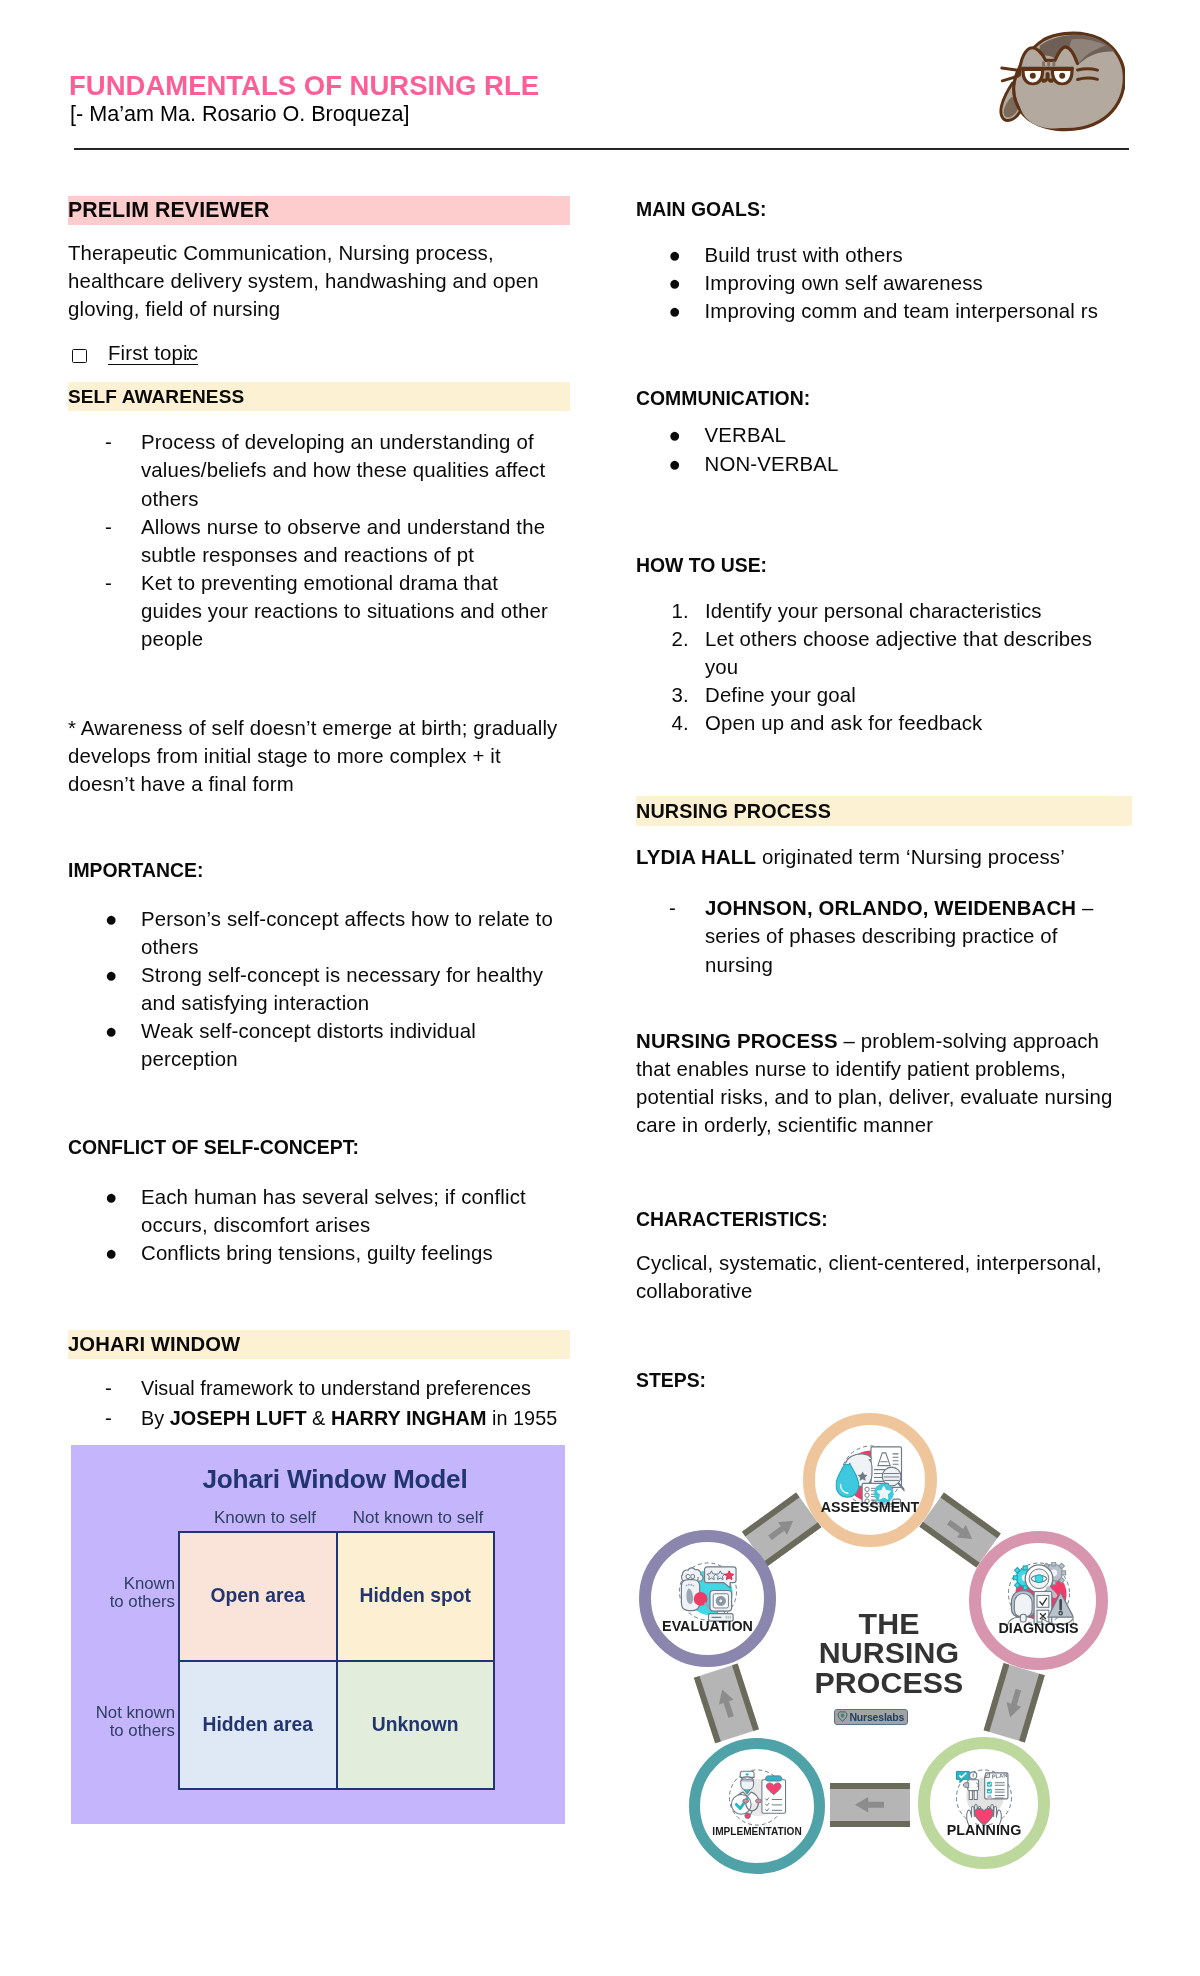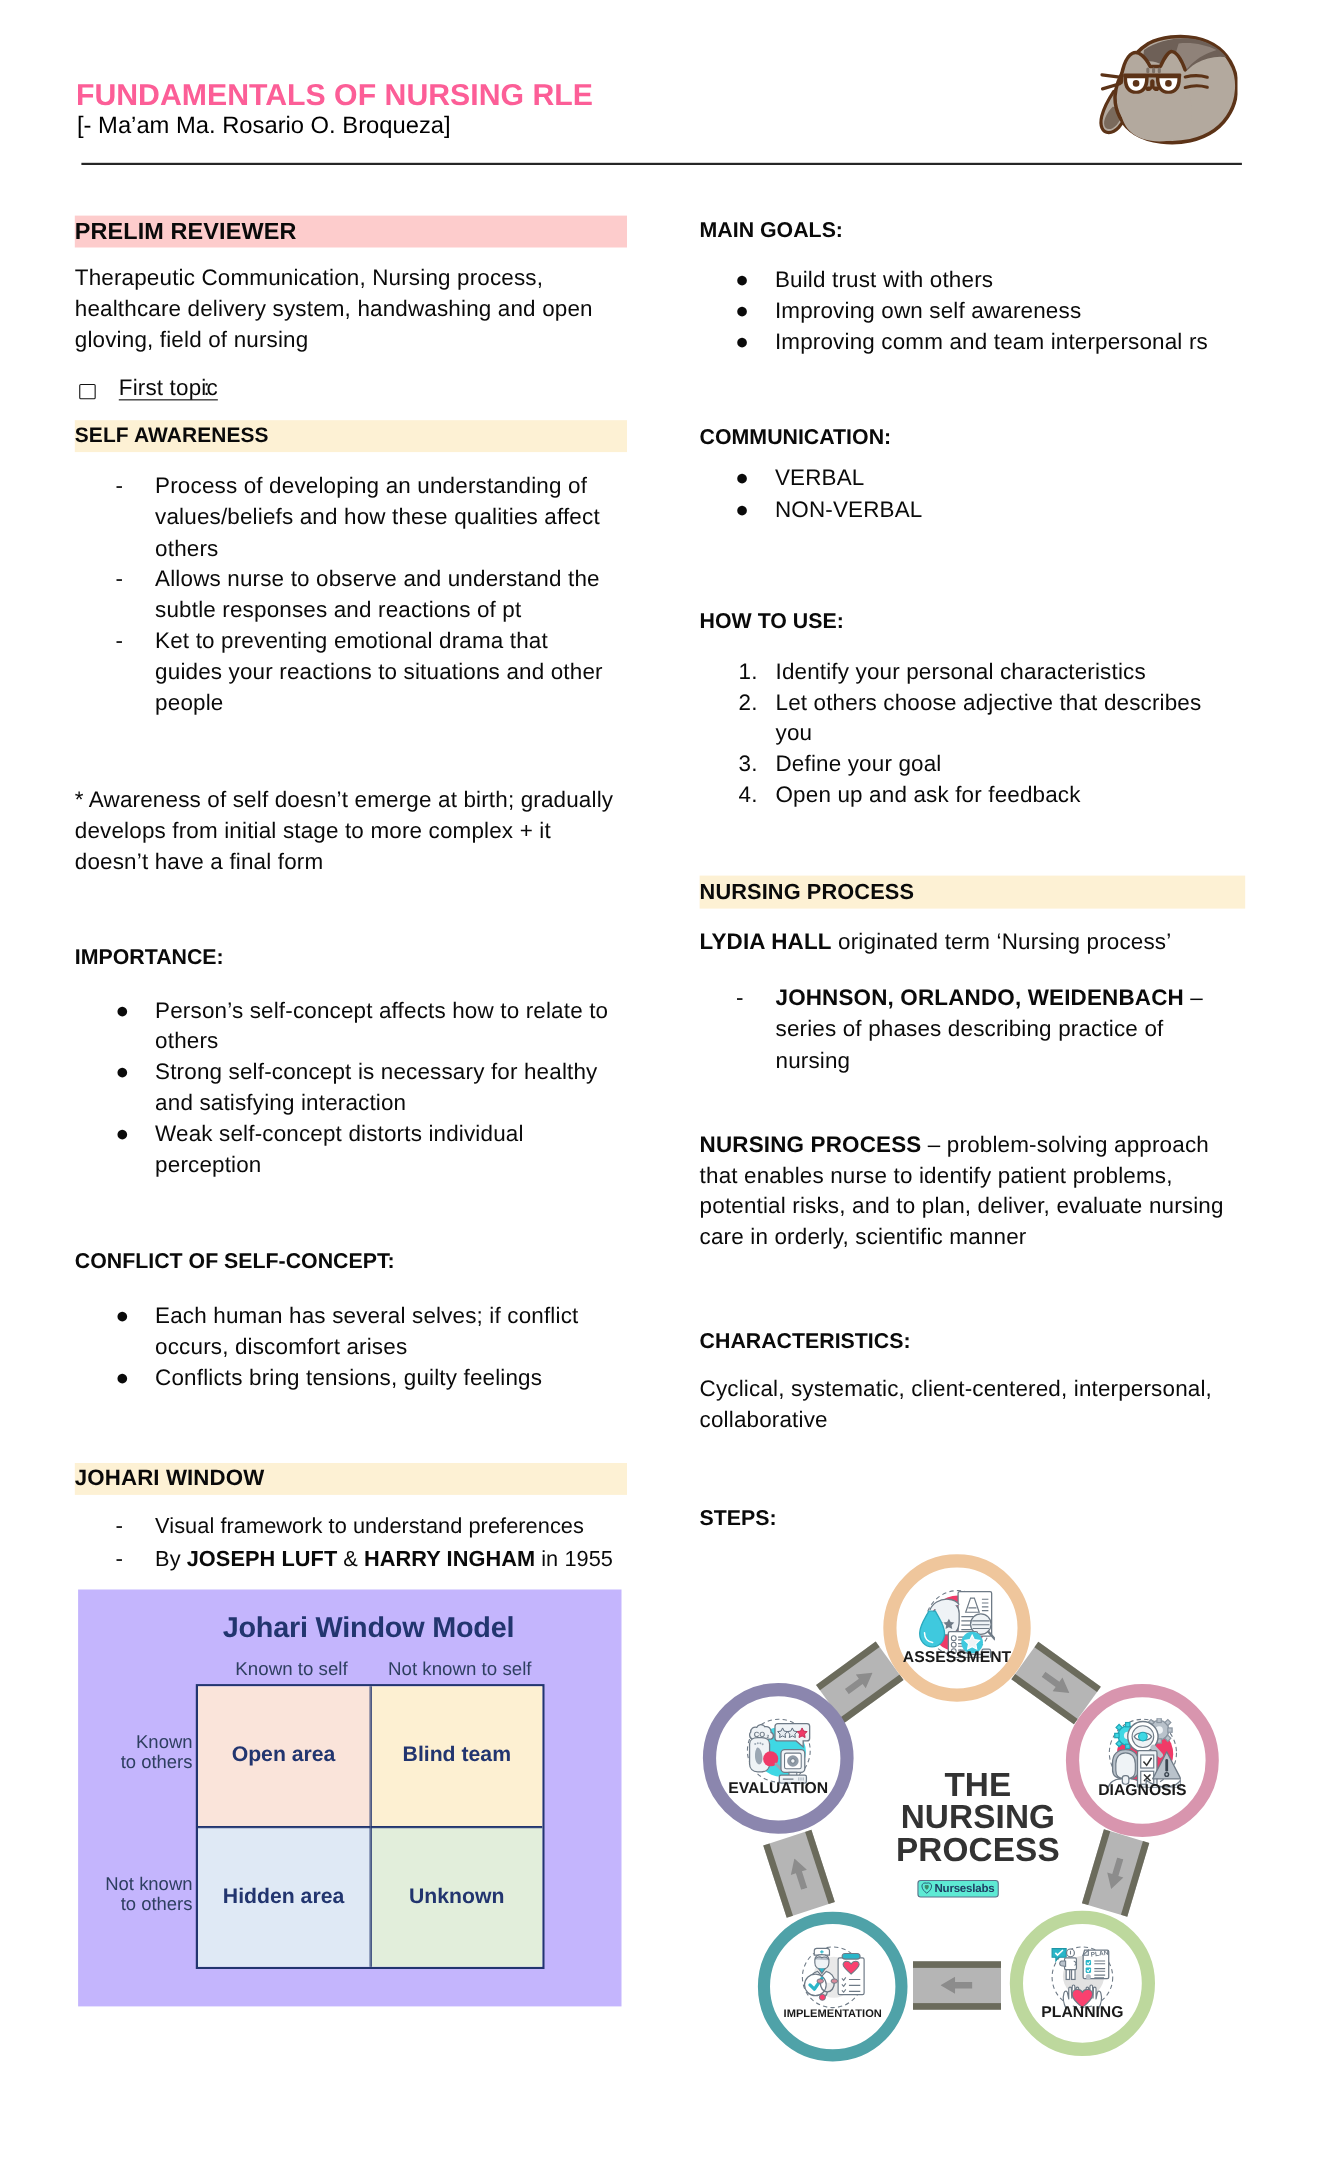--- a/index.html
+++ b/index.html
@@ -58,21 +58,21 @@
      line-height:14.3px;font-weight:bold;letter-spacing:0;color:#1A1A1A;}
   .node-art{position:absolute;left:50%;top:19px;transform:translateX(-50%);width:69px;height:63px;overflow:visible;}
   .node-art svg{display:block;}
   .arrow{position:absolute;box-sizing:border-box;background:#B5B5B5;
      border-top:6px solid #6B6B5C;border-bottom:6px solid #6B6B5C;
      display:flex;align-items:center;justify-content:center;}
   .arw{display:block;}
   .wheel-center{position:absolute;left:148px;top:219px;width:242px;text-align:center;}
   .wc-line{font-size:30.3px;line-height:29.3px;font-weight:bold;color:#333;letter-spacing:.1px;}
   .brand{position:absolute;left:213.8px;top:318.8px;width:72px;height:14px;border:1px solid #5A7189;
-     border-radius:3px;background:#5eead4;display:flex;align-items:center;justify-content:center;gap:1px;}
+     border-radius:3px;background:#a3a3a3;display:flex;align-items:center;justify-content:center;gap:1px;}
   .brand-mark{display:inline-flex;align-items:center;}
   .brand-txt{font-size:10.5px;font-weight:bold;color:#1F3F63;letter-spacing:-.2px;}
   #johari-list-ul li{line-height:30px;font-size:19.8px;letter-spacing:.05px;}
   .ft-line{height:28.1px;position:relative;font-size:20.4px;line-height:28.1px;letter-spacing:.15px;}
   .ft-box{position:absolute;left:4px;top:7px;width:13px;height:12px;border:1.3px solid #111;border-radius:1.5px;}
   .ft-lbl{position:absolute;left:40px;top:-3px;text-decoration:underline;text-underline-offset:3.5px;text-decoration-thickness:1.3px;}
   .ft-colon{position:absolute;left:117px;top:-3px;}
   ol.num li{padding-left:69px;width:478px;box-sizing:border-box;}
   .col-right ul.dot li{padding-left:68.5px;}
   .col-right ul.dot li .mk{left:32.5px;}
@@ -228,21 +228,21 @@
   <div class="johari">
     <div class="jh-title">Johari Window Model</div>
     <div class="jh-colhdr" style="left:115px;top:64px;width:158px;">Known to self</div>
     <div class="jh-colhdr" style="left:268px;top:64px;width:158px;">Not known to self</div>
     <div class="jh-rowhdr" style="left:0px;top:130px;width:104px;white-space:pre-line;">Known
 to others</div>
     <div class="jh-rowhdr" style="left:0px;top:259px;width:104px;white-space:pre-line;">Not known
 to others</div>
     <div class="jh-grid">
       <div class="jh-cell c1">Open area</div>
-      <div class="jh-cell c2">Blind team</div>
+      <div class="jh-cell c2">Hidden spot</div>
       <div class="jh-cell c3">Hidden area</div>
       <div class="jh-cell c4">Unknown</div>
     </div>
   </div>
 
   <div class="wheel">
 
     <div class="arrow" style="left:128px;top:118px;width:67px;height:42.6px;transform:rotate(-36deg);">
         <svg class="arw" viewBox="0 0 34 18" width="29" height="16.5">
           <path d="M0 5.6 H18.5 V0 L34 9 L18.5 18 V12.4 H0 Z" fill="#8C8C8C"></path>

